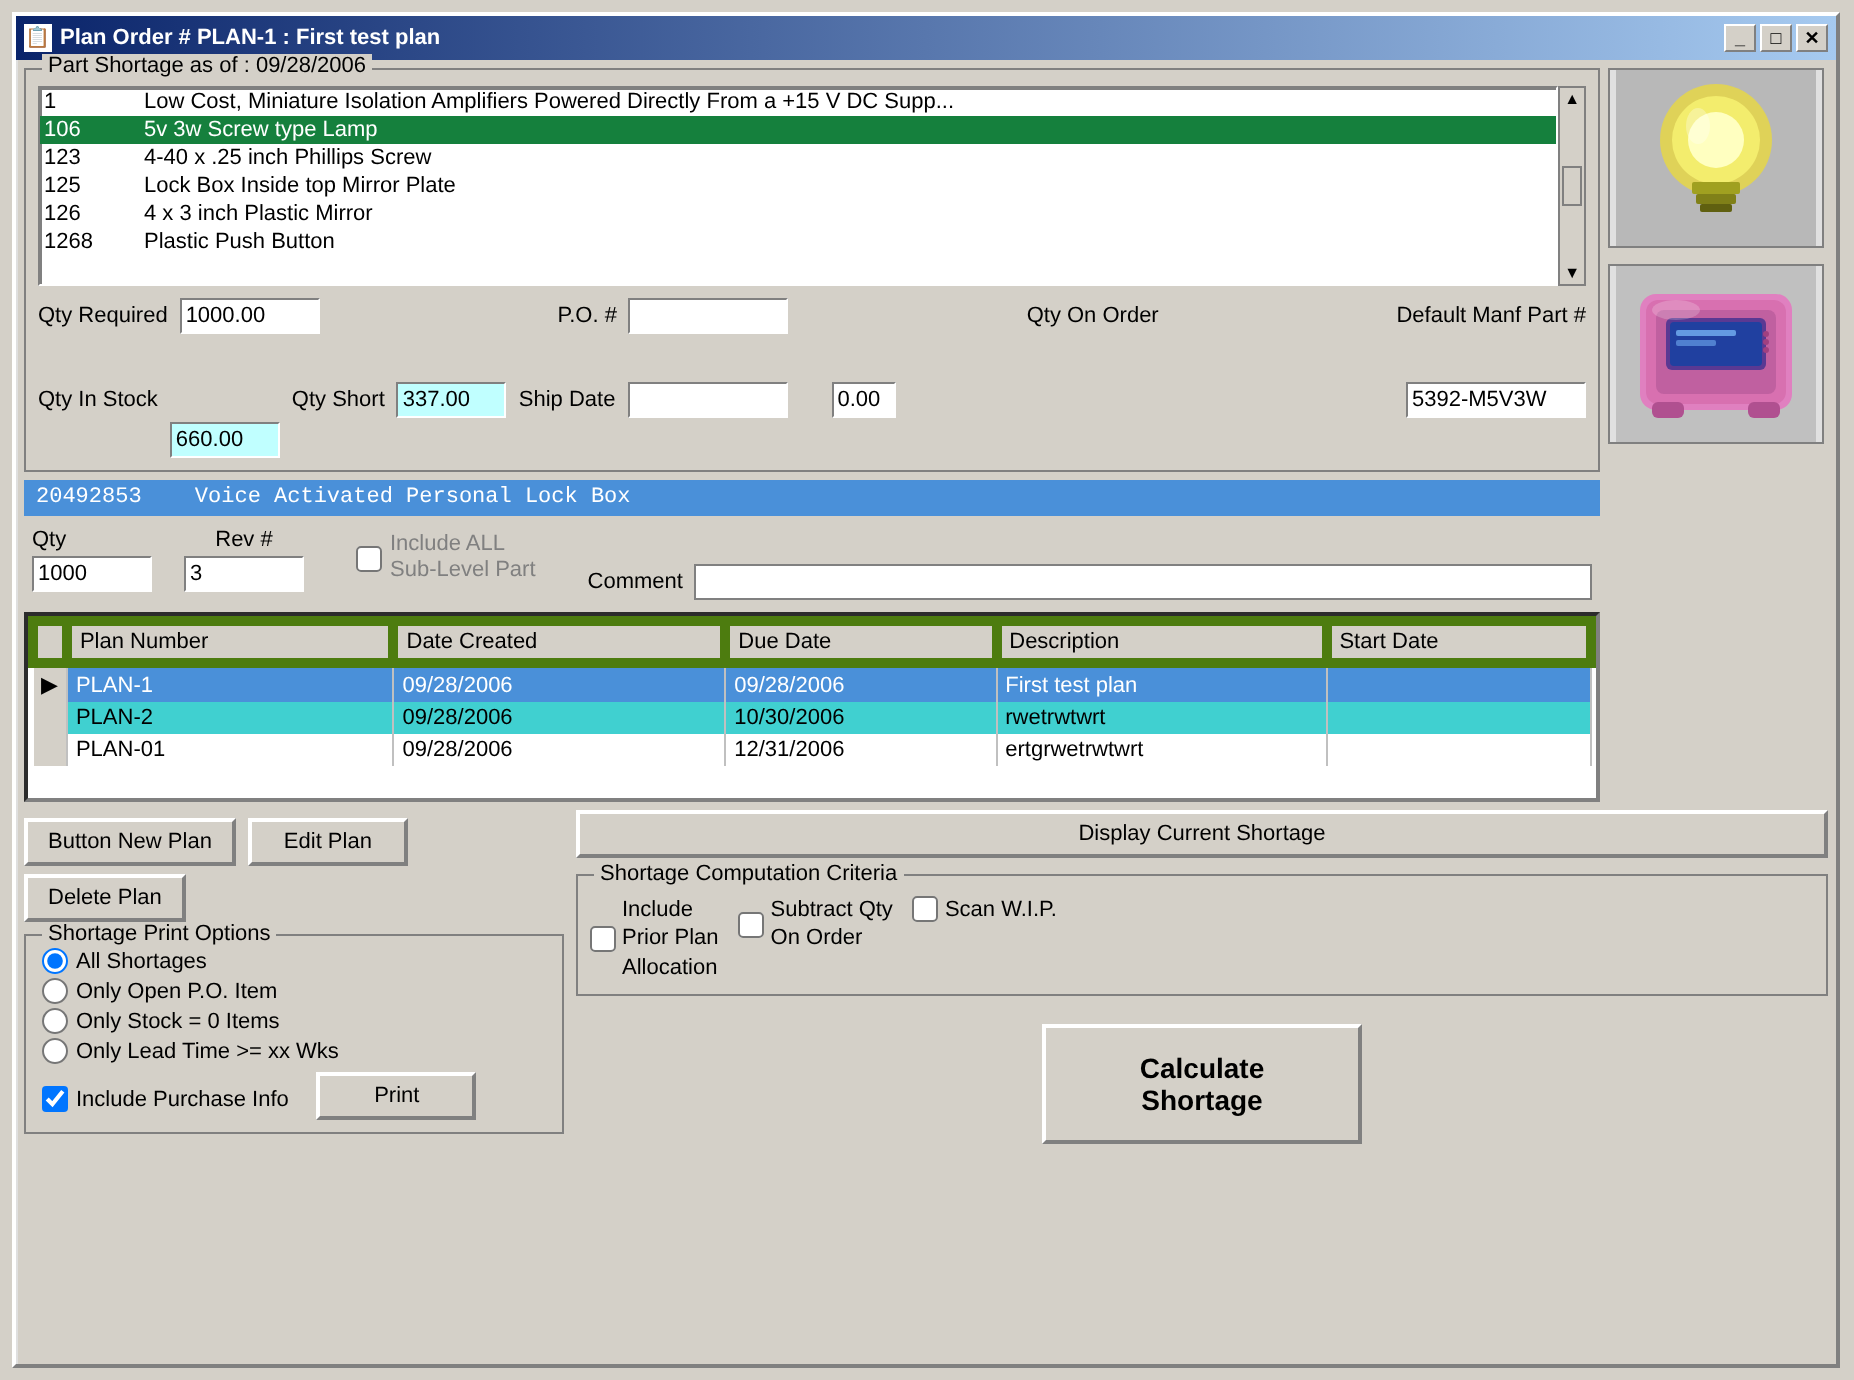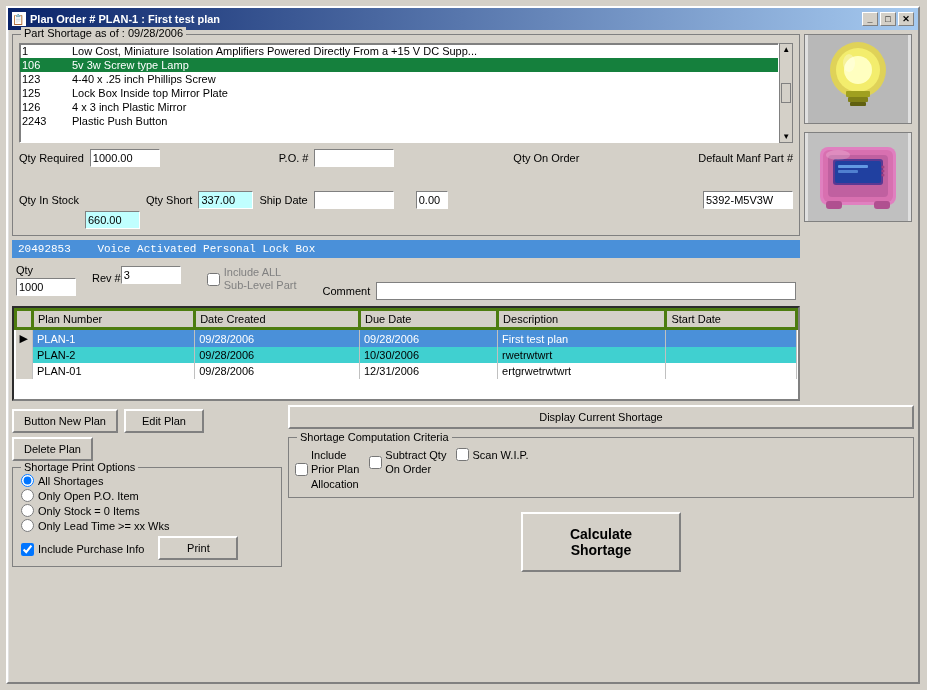--- a/index.html
+++ b/index.html
@@ -195,21 +195,21 @@
       height: 95px;
       overflow-y: auto;
     }
     .plan-table {
       width: 100%;
       border-collapse: collapse;
       font-size: 11px;
     }
     .plan-table th {
       background: #d4d0c8;
-      border: 3px solid #4d7c0f;
+      border: 5px solid #4d7c0f;
       padding: 2px 4px;
       text-align: left;
       font-weight: normal;
       white-space: nowrap;
     }
     .plan-table td {
       border-right: 1px solid #c0c0c0;
       padding: 2px 4px;
       white-space: nowrap;
     }
@@ -327,20 +327,21 @@
     }
     .radio-item {
       display: flex;
       align-items: center;
       gap: 4px;
       margin-bottom: 2px;
       font-size: 11px;
     }
     .checkbox-item {
       display: flex;
+      align-items: center;
       gap: 4px;
       font-size: 11px;
       margin-top: 3px;
     }
     .print-row {
       display: flex;
       align-items: center;
       gap: 6px;
       margin-top: 4px;
     }
@@ -390,21 +391,21 @@
                 </div>
                 <div class="part-row">
                   <span class="part-num">125</span>
                   <span class="part-desc">Lock Box Inside top Mirror Plate</span>
                 </div>
                 <div class="part-row">
                   <span class="part-num">126</span>
                   <span class="part-desc">4 x 3 inch Plastic Mirror</span>
                 </div>
                 <div class="part-row">
-                  <span class="part-num">2243</span>
+                  <span class="part-num">1268</span>
                   <span class="part-desc">Plastic Push Button</span>
                 </div>
               </div>
             </div>
             <div style="width:14px; background:#d4d0c8; border:1px solid #808080; display:flex; flex-direction:column; align-items:center; justify-content:space-between; padding:1px 0;">
               <div style="font-size:8px; cursor:pointer;">▲</div>
               <div style="width:10px;height:20px;background:#d4d0c8;border:1px solid #808080;"></div>
               <div style="font-size:8px; cursor:pointer;">▼</div>
             </div>
           </div>
@@ -437,21 +438,21 @@
         <div class="detail-row">
           <span>20492853</span>
           <span style="margin-left:20px;">Voice Activated Personal  Lock Box</span>
         </div>
 
         <div style="display:flex; align-items:flex-start; gap:16px; padding: 2px 4px;">
           <div style="display:flex;flex-direction:column;align-items:flex-start;">
             <span class="field-label">Qty</span>
             <input class="field-input" type="text" value="1000" style="width: 60px; margin-top: 2px;">
           </div>
-          <div style="display:flex;flex-direction:row;align-items:flex-end;">
+          <div style="display:flex;flex-direction:column;align-items:center;">
             <span class="field-label">Rev #</span>
             <input class="field-input" type="text" value="3" style="width: 60px; margin-top: 2px;">
           </div>
           <div style="display:flex;flex-direction:column;align-items:center;margin-left:10px;margin-top:2px;">
             <div class="include-all">
               <input type="checkbox" style="color: rgb(128, 128, 128);">
               <div style="display:flex;flex-direction:column;line-height:1.2;color:#808080;">
                 <span>Include ALL</span>
                 <span>Sub-Level Part</span>
               </div>

